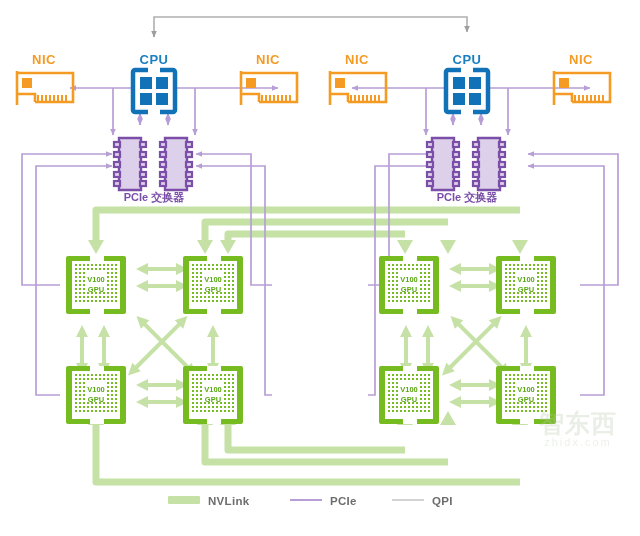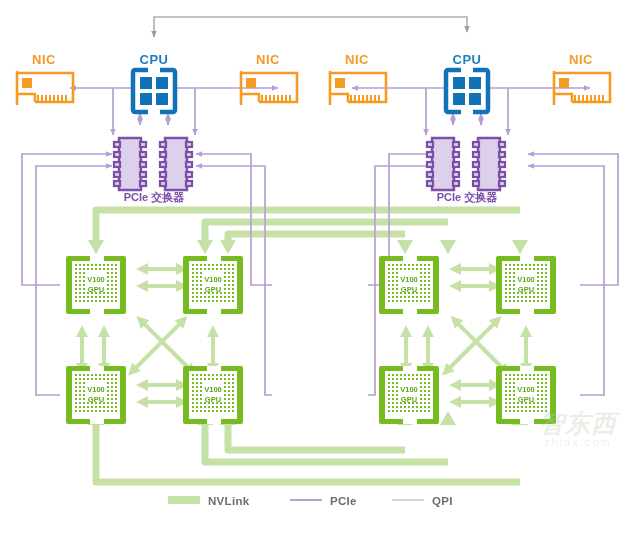--- a/index.html
+++ b/index.html
@@ -8,21 +8,21 @@
   #stage{position:absolute;left:0;top:0;width:640px;height:480px;}
   svg#diagram{position:absolute;left:0;top:0;width:640px;height:536px;}
   .lbl-nic{font-size:13px;font-weight:bold;fill:#f59b23;letter-spacing:.5px;}
   .lbl-cpu{font-size:13px;font-weight:bold;fill:#1a7fc1;letter-spacing:.5px;}
   .lbl-sw{font-size:11px;font-weight:bold;fill:#7b4fa8;}
   .lbl-gpu{font-size:7.5px;font-weight:bold;fill:#5aa814;}
   .lbl-leg{font-size:11.5px;font-weight:bold;fill:#6d6d6d;letter-spacing:.3px;}
   .wm{position:absolute;right:6px;bottom:8px;width:112px;height:62px;
       opacity:.30;pointer-events:none;}
   .wm-cn{font-size:25px;font-weight:bold;color:#b9c9ae;letter-spacing:1px;
-         line-height:26px;text-align:center;font-style:italic;}
+         line-height:26px;text-align:center;}
   .wm-en{font-size:11px;color:#c3cfbb;letter-spacing:2px;text-align:center;}
 </style>
 </head>
 <body>
 
 <div id="stage">
 
 <svg id="diagram" viewBox="0 0 640 536">
   <defs>
     <marker id="ar-pcie" markerWidth="7" markerHeight="7" refX="6" refY="3.2" orient="auto" markerUnits="userSpaceOnUse">

